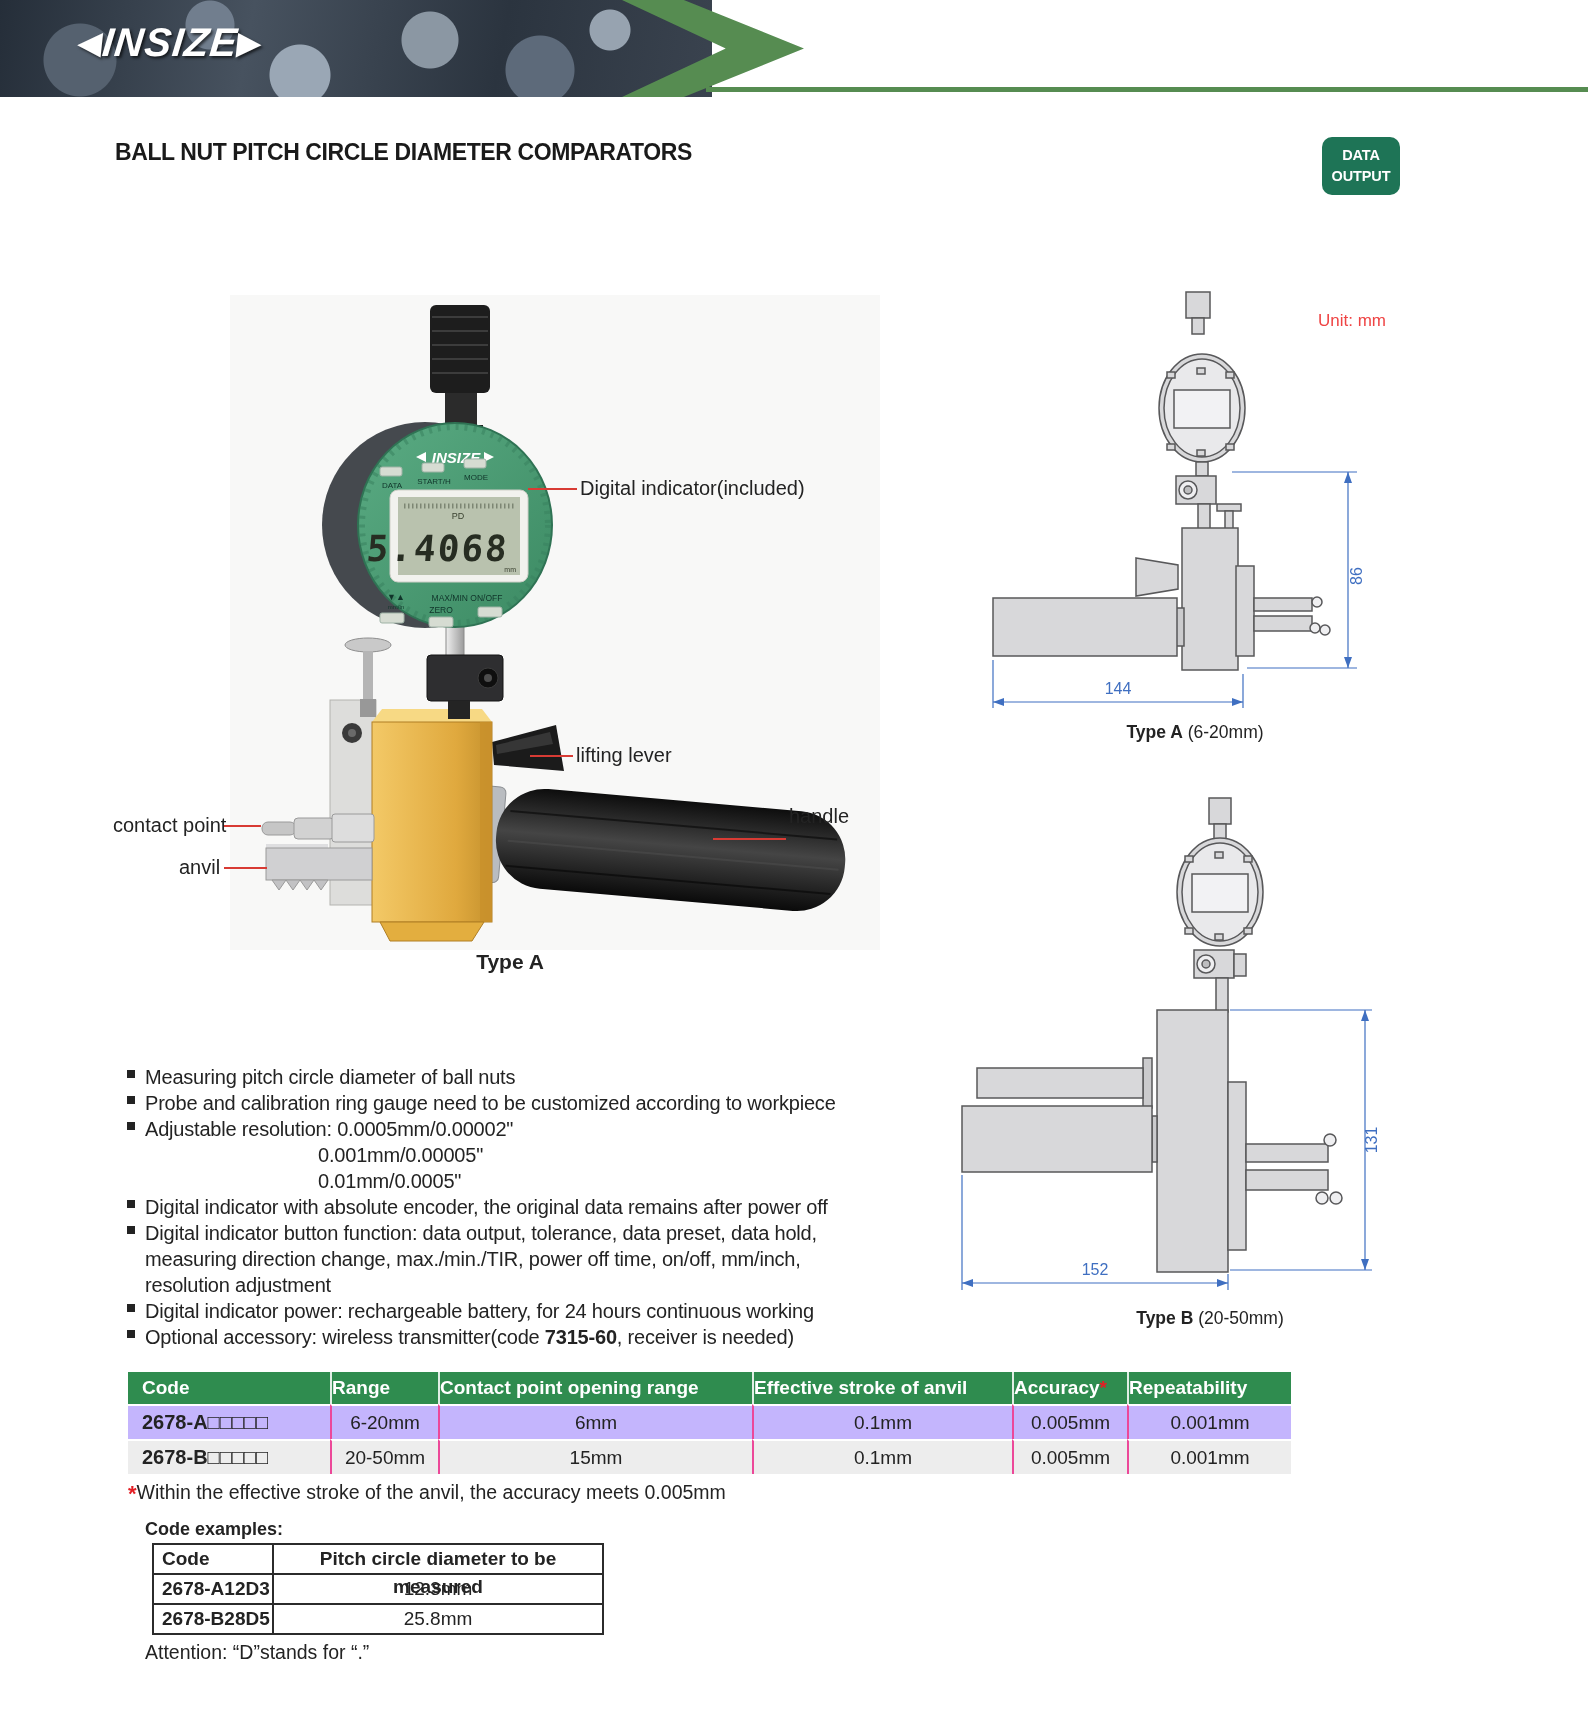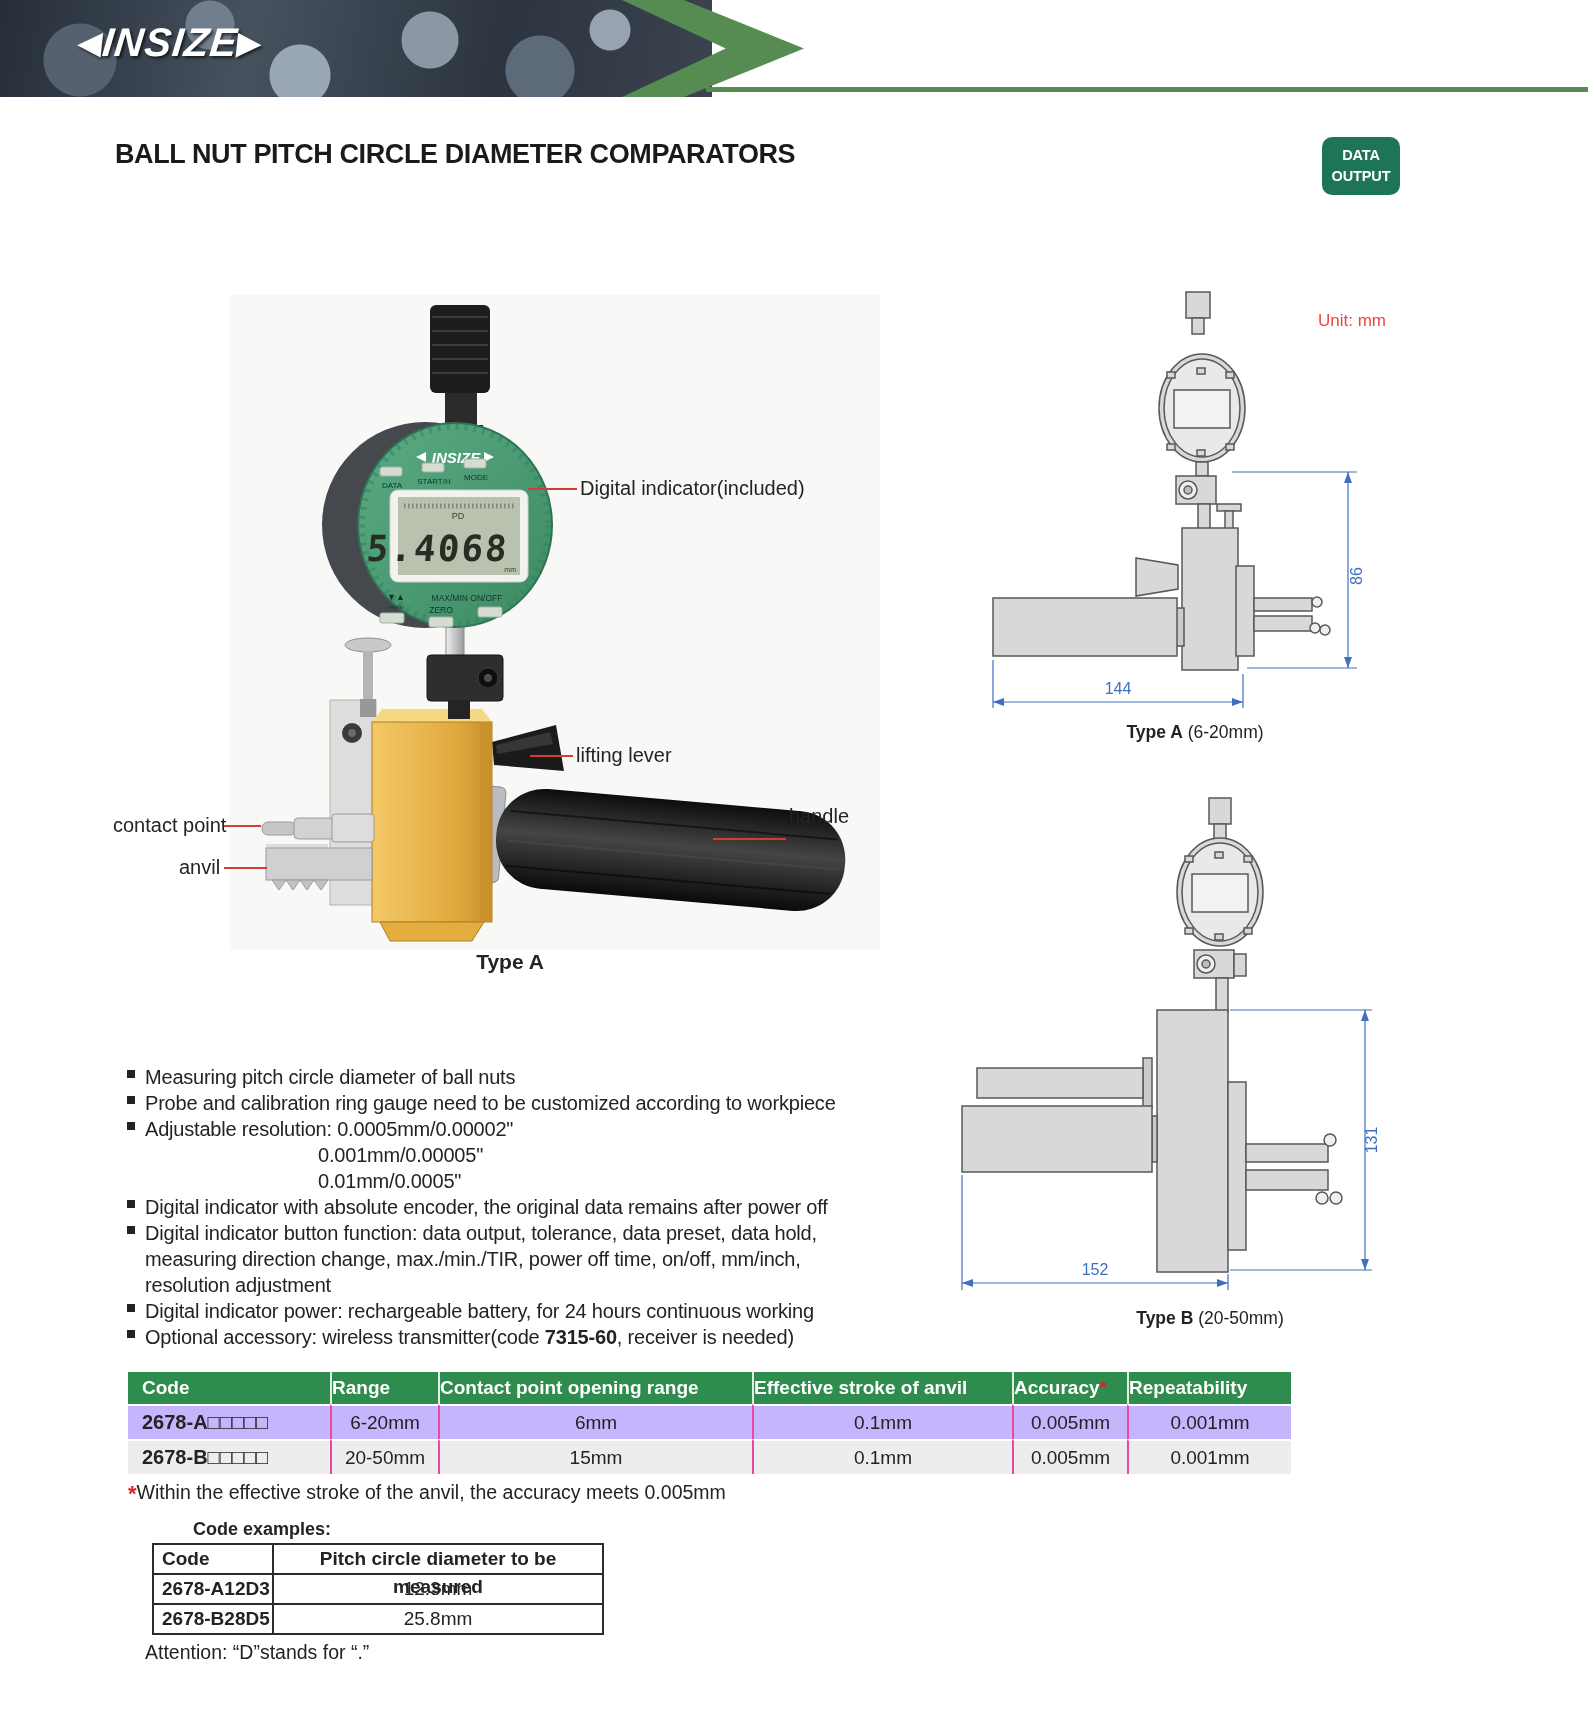--- a/index.html
+++ b/index.html
@@ -18,21 +18,21 @@
       radial-gradient(circle at 80px 60px, #55616f 0 36px, rgba(0,0,0,0) 37px),
       linear-gradient(100deg,#252e39,#47525f 35%,#2b343f 70%,#3a434f);}
   .logo{left:78px;top:20px;width:260px;height:56px;color:#fff;
         font-style:italic;font-weight:bold;font-size:40px;letter-spacing:1px;
         text-shadow:2px 2px 3px rgba(0,0,0,.65);transform:skewX(-6deg);white-space:nowrap;}
   .logo .ar{font-size:30px;font-style:normal;vertical-align:3px;}
   .chevron{left:622px;top:0;width:182px;height:97px;background:#568c51;
         clip-path:polygon(0 0,34% 0,100% 50%,34% 100%,0 100%,57% 50%);}
   .greenline{left:706px;top:87px;width:882px;height:5px;background:#568c51;}
 
-  .page-title{left:115px;top:139px;font-size:27px;font-weight:bold;color:#1a1a1a;
+  .page-title{left:115px;top:139px;font-size:23px;font-weight:bold;color:#1a1a1a;
         letter-spacing:-0.4px;white-space:nowrap;}
   .badge{background:#1e7456;color:#fff;border-radius:10px;text-align:center;
         font-weight:bold;font-size:14.5px;line-height:1.45;display:flex;
         flex-direction:column;justify-content:center;letter-spacing:-0.1px;}
   .badge1{left:952px;top:137px;width:356px;height:58px;}
   .badge2{left:1322px;top:137px;width:78px;height:58px;}
 
   
   .plabel{font-size:20px;color:#232323;white-space:nowrap;z-index:5;}
   .leader{height:2px;background:#d83b34;z-index:5;}
@@ -58,21 +58,21 @@
   .sh:first-child{border-left:none;text-align:left;padding-left:14px;}
   .sc{height:33px;line-height:33px;text-align:center;border-left:2px solid #ec4899;
       border-top:2px solid #ffffff;}
   .sc.codecell{border-left:none;text-align:left;padding-left:14px;font-weight:bold;font-size:20px;}
   .r1{background:#c4b5fd;} .r2{background:#ededed;}
   .redstar{color:#e31e24;}
   .footnote{left:128px;top:1479px;font-size:19.5px;}
   .footnote .redstar{font-size:22px;font-weight:bold;position:relative;top:2px;}
 
   
-  .cx-label{left:145px;top:1519px;font-size:18px;font-weight:bold;margin-left:48px;}
+  .cx-label{left:145px;top:1519px;font-size:18px;font-weight:bold;}
   .cx{left:152px;top:1543px;width:448px;display:grid;grid-template-columns:120px 328px;
       border:2px solid #2b2b2b;font-size:19px;background:#fff;}
   .cxc{height:28px;line-height:28px;border-top:2px solid #2b2b2b;text-align:center;}
   .cxc.c1{border-right:2px solid #2b2b2b;text-align:left;padding-left:8px;font-weight:bold;}
   .cxc.hdr{border-top:none;font-weight:bold;}
   .attention{left:145px;top:1641px;font-size:19.5px;}
 </style>
 </head>
 <body>
 

